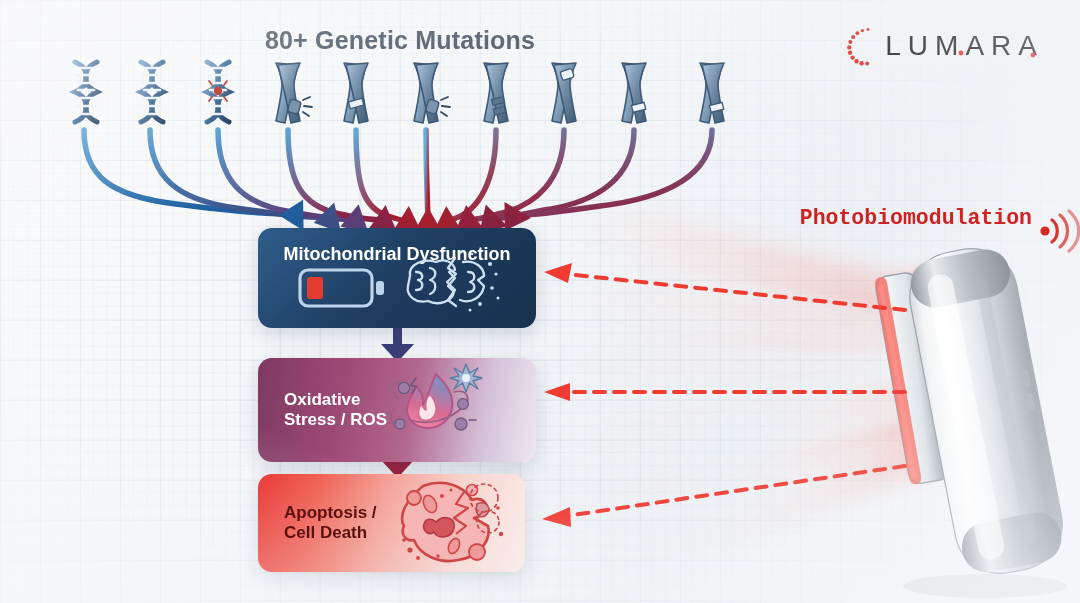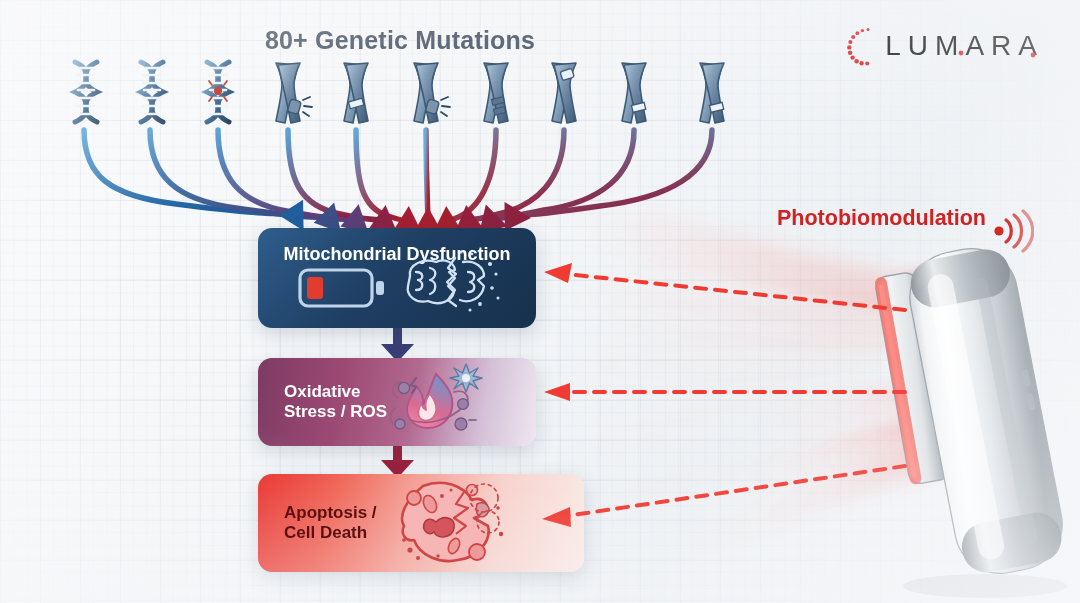--- a/index.html
+++ b/index.html
@@ -58,35 +58,35 @@
     overflow:hidden;
   }
   .box .label{ position:relative; z-index:2; color:#fff; font-weight:bold; line-height:1.18; }
   .box-glow{ position:absolute; border-radius:22px; filter:blur(13px); z-index:-1; }
 
   #box1{ left:258px; top:228px; width:278px; height:100px;
     background:linear-gradient(135deg,#2f5d8c 0%,#1f3f63 45%,#16304c 100%); }
   #box1 .label{ font-size:18px; position:absolute; left:0; right:0; top:16px; text-align:center; }
   #box1glow{ left:250px; top:222px; width:294px; height:114px; background:rgba(64,120,190,.40); }
 
-  #box2{ left:258px; top:358px; width:278px; height:88px;
+  #box2{ left:258px; top:358px; width:278px; height:104px;
     background:linear-gradient(100deg,#7e3a63 0%,#9c4a74 30%,#b2688f 55%,#d4c0d8 80%,#efe7f0 100%); }
   #box2 .label{ font-size:17px; margin-left:26px; }
   #box2glow{ left:250px; top:352px; width:294px; height:102px; background:rgba(170,70,120,.30); }
 
-  #box3{ left:258px; top:474px; width:326px; height:98px;
+  #box3{ left:258px; top:474px; width:267px; height:98px;
     background:linear-gradient(100deg,#e8241f 0%,#ef5a4b 22%,#f49d93 45%,#f7d3cd 72%,#faeae7 100%); }
   #box3 .label{ font-size:17px; margin-left:26px; color:#5a1010; }
   #box3glow{ left:250px; top:468px; width:294px; height:112px; background:rgba(235,60,45,.32); }
 
   
   .pbm{
-    position:absolute; left:686px; top:205px; width:300px;
+    position:absolute; left:732px; top:205px; width:300px;
     text-align:right; color:#cf2222; font-weight:bold;
-    font-size:21.5px; line-height:1.28; z-index:6;
+    font-size:21.5px; line-height:1.28; z-index:6;font-family:Liberation Mono, monospace;
   }
   .pbm-wifi{ position:absolute; right:-48px; top:4px; }
 </style>
 </head>
 <body>
 
 <div id="stage">
 
   <div class="grid"></div>
 

